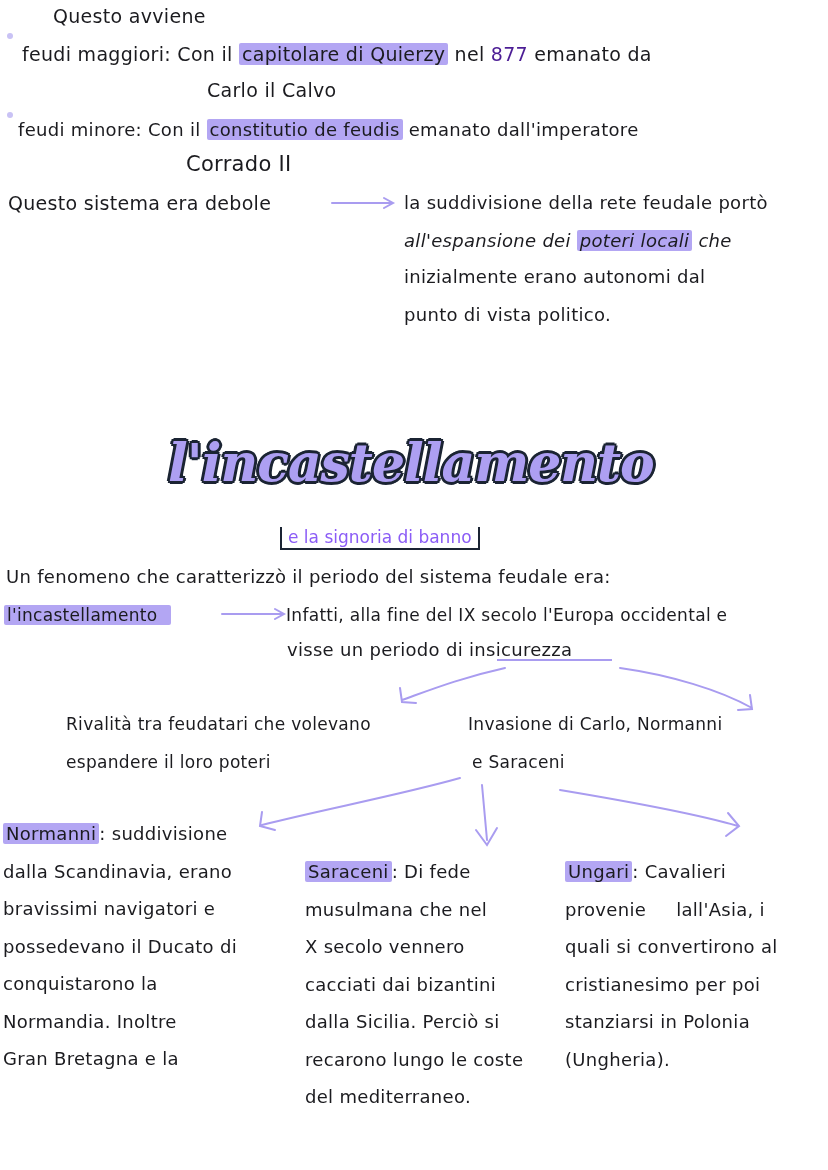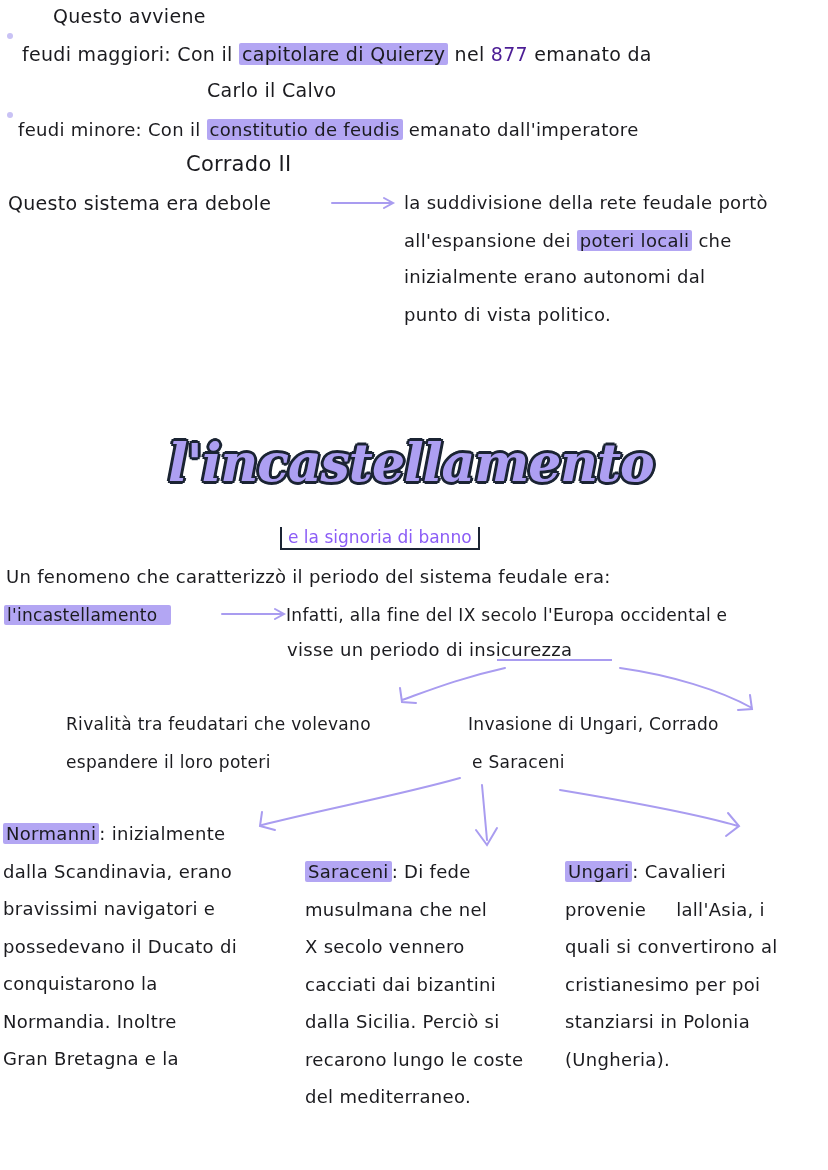--- a/index.html
+++ b/index.html
@@ -62,21 +62,21 @@
   <span>feudi minore:</span>
   <span>Con il</span>
   <span class="hl">constitutio de feudis</span>
   <span>emanato dall'imperatore</span>
 </div>
 <div class="t" style="left:186px; top:152px; font-size:21px;">Corrado II</div>
 
 <div class="t" style="left:8px; top:191px;">Questo sistema era debole</div>
 
 <div class="t" style="left:404px; top:191px; font-size:18px;">la suddivisione della rete feudale portò</div>
-<div class="t" style="left:404px; top:229px; font-size:18px;">
+<div class="t" style="left:404px; top:229px; font-size:18px;font-style:italic;">
   <span>all'espansione dei</span>
   <span class="hl">poteri locali</span>
   <span>che</span>
 </div>
 <div class="t" style="left:404px; top:265px; font-size:18px;">inizialmente erano autonomi dal</div>
 <div class="t" style="left:404px; top:303px; font-size:18px;">punto di vista politico.</div>
 
 <div class="title">l'incastellamento</div>
 <div class="subtitle">e la signoria di banno</div>
 
@@ -85,25 +85,25 @@
   <span class="hl" style="padding-right:14px;">l'incastellamento</span>
 </div>
 <div class="t" style="left:286px; top:603px; font-size:17px;">Infatti, alla fine del IX secolo l'Europa occidental e</div>
 <div class="t" style="left:287px; top:638px; font-size:18px;">
   <span>visse un periodo di</span>
   <span>insicurezza</span>
 </div>
 
 <div class="t" style="left:66px; top:712px; font-size:17px;">Rivalità tra feudatari che volevano</div>
 <div class="t" style="left:66px; top:750px; font-size:17px;">espandere il loro poteri</div>
-<div class="t" style="left:468px; top:712px; font-size:17px;">Invasione di Ungari, Corrado</div>
+<div class="t" style="left:468px; top:712px; font-size:17px;">Invasione di Carlo, Normanni</div>
 <div class="t" style="left:472px; top:750px; font-size:17px;">e Saraceni</div>
 
 <div class="col" style="left:3px; top:815px;">
-  <div><span class="hl">Normanni</span><span>: inizialmente</span></div>
+  <div><span class="hl">Normanni</span><span>: suddivisione</span></div>
   <div>dalla Scandinavia, erano</div>
   <div>bravissimi navigatori e</div>
   <div>possedevano il Ducato di</div>
   <div>conquistarono la</div>
   <div>Normandia. Inoltre</div>
   <div>Gran Bretagna e la</div>
 </div>
 
 <div class="col" style="left:305px; top:853px;">
   <div><span class="hl">Saraceni</span><span>: Di fede</span></div>

